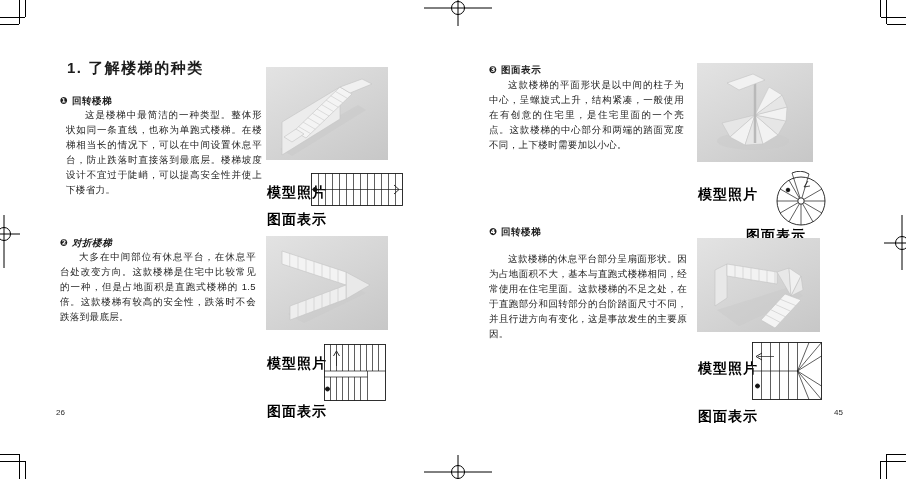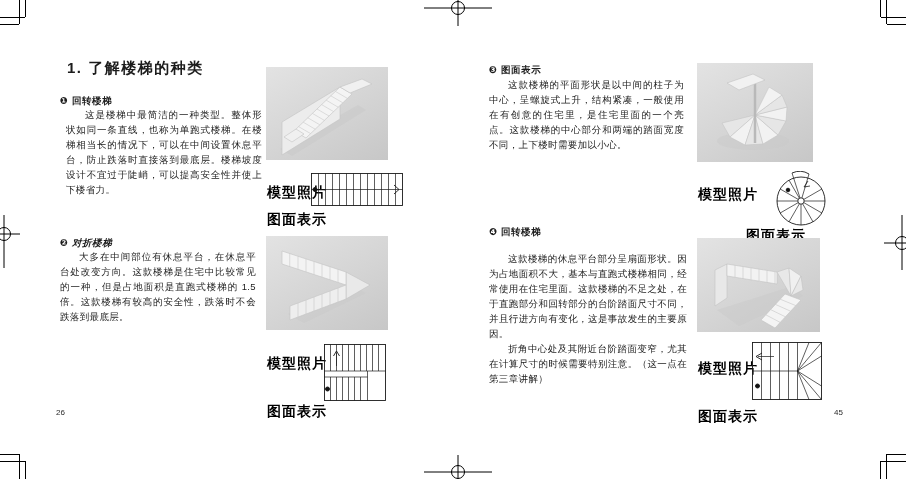--- a/index.html
+++ b/index.html
@@ -193,21 +193,20 @@
 <div class="abs sec-body" style="left:489px;top:77px;width:195px;">
   <p>这款楼梯的平面形状是以中间的柱子为中心，呈螺旋式上升，结构紧凑，一般使用在有创意的住宅里，是住宅里面的一个亮点。这款楼梯的中心部分和两端的踏面宽度不同，上下楼时需要加以小心。</p>
 </div>
 
 <div class="abs sec-head" style="left:489px;top:226px;">
   <span>❹</span>
   <span>回转楼梯</span>
 </div>
 <div class="abs sec-body" style="left:489px;top:251px;width:198px;">
   <p>这款楼梯的休息平台部分呈扇面形状。因为占地面积不大，基本与直跑式楼梯相同，经常使用在住宅里面。这款楼梯的不足之处，在于直跑部分和回转部分的台阶踏面尺寸不同，并且行进方向有变化，这是事故发生的主要原因。</p>
-  <p>折角中心处及其附近台阶踏面变窄，尤其在计算尺寸的时候需要特别注意。（这一点在第三章讲解）</p>
 </div>
 
 <div class="abs photo" style="left:697px;top:63px;width:116px;height:99px;">
   <svg width="116" height="99" viewBox="0 0 116 99">
     <ellipse cx="56" cy="78" rx="36" ry="9" fill="#cacaca" opacity="0.5"></ellipse>
     <g stroke="#c0c0c0" stroke-width="0.5">
       <polygon points="58,52 25,60 33,74" fill="#e6e6e6"></polygon>
       <polygon points="58,52 33,74 48,82" fill="#f2f2f2"></polygon>
       <polygon points="58,52 48,82 66,81" fill="#e6e6e6"></polygon>
       <polygon points="58,52 66,81 81,72" fill="#f2f2f2"></polygon>

